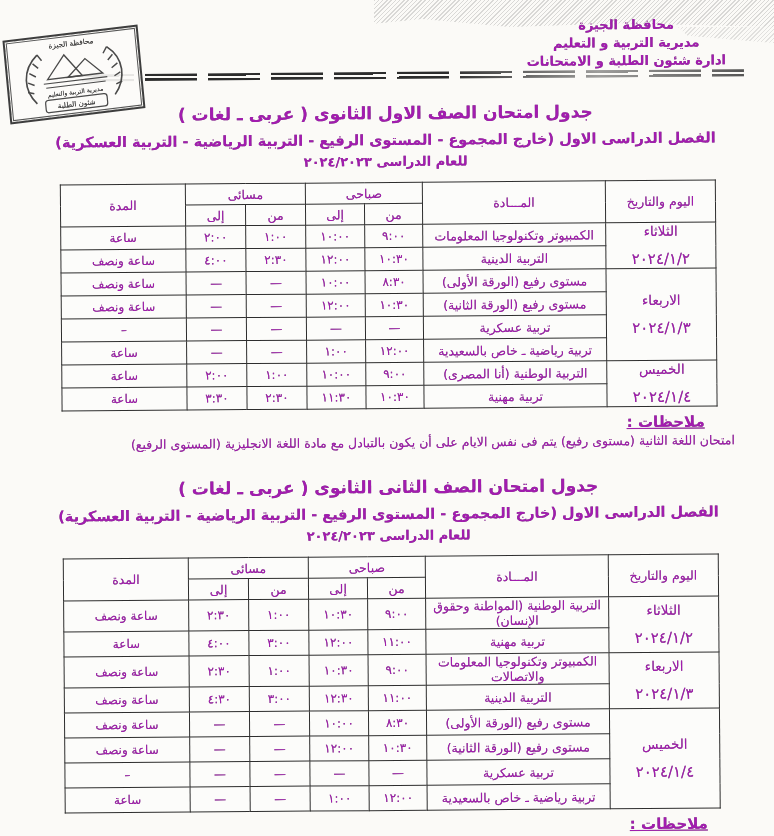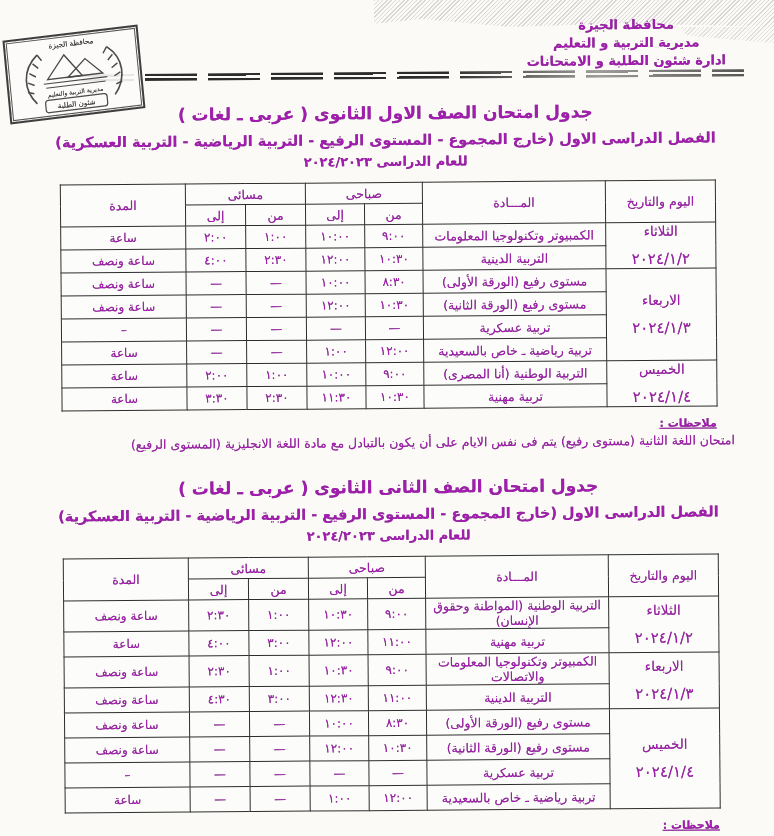--- a/index.html
+++ b/index.html
@@ -72,21 +72,21 @@
   .sec1 tbody tr{height:23px;}
   .sec2 tbody tr{height:25px;}
   thead th{font-weight:normal;font-size:12.5px;}
   td.c-sub{font-size:12.5px;}
   td.c-t{font-size:12px;}
   td.c-dur{font-size:12px;}
   td.c-day{font-size:13.5px;line-height:17px;border-radius:10px;}
   .day-date{font-size:15px;margin-top:11px;letter-spacing:.5px;}
 
   .notes{margin:5px 40px 0 0;}
-  .notes-label{display:inline-block;margin-right:18px;font-size:11px;font-weight:bold;
+  .notes-label{display:inline-block;margin-right:30px;font-size:15px;font-weight:bold;
     text-decoration:underline;line-height:15px;}
   .note-text{margin-top:2px;font-size:12.5px;line-height:16px;white-space:nowrap;}
 </style>
 </head>
 <body>
 
 <div class="page">
   <div class="corner-tex"></div>
   <div class="corner-tex2"></div>
 

